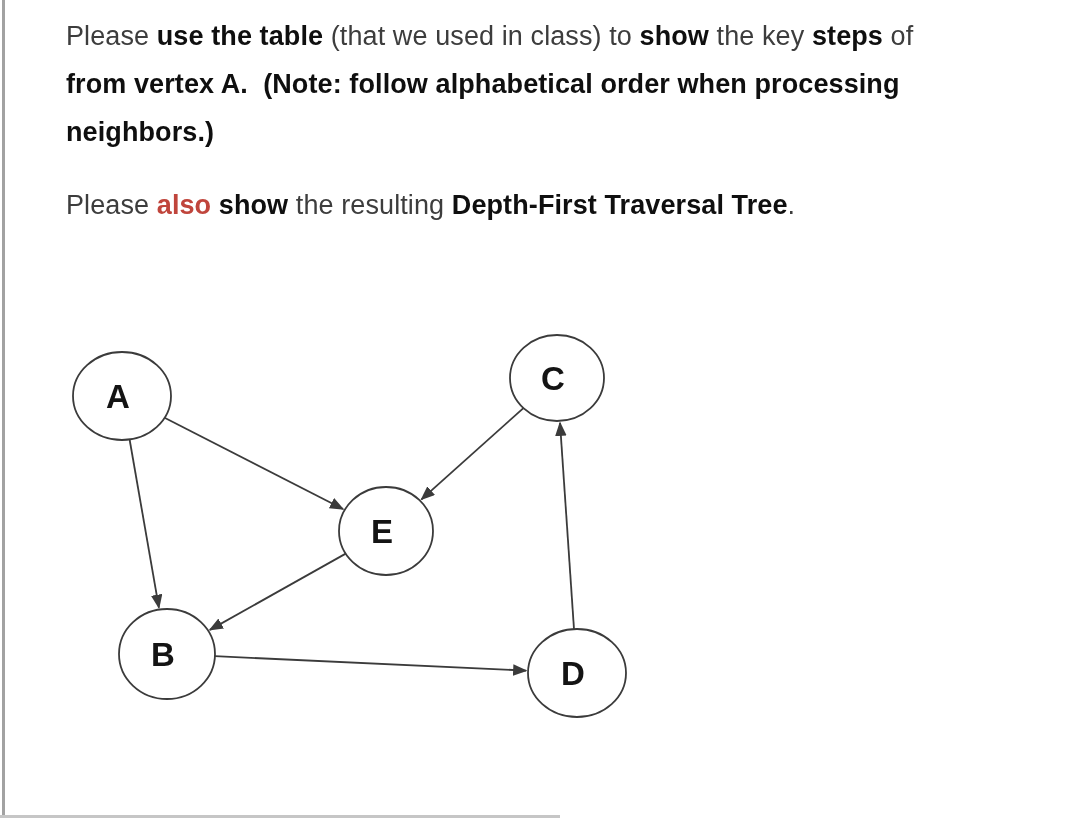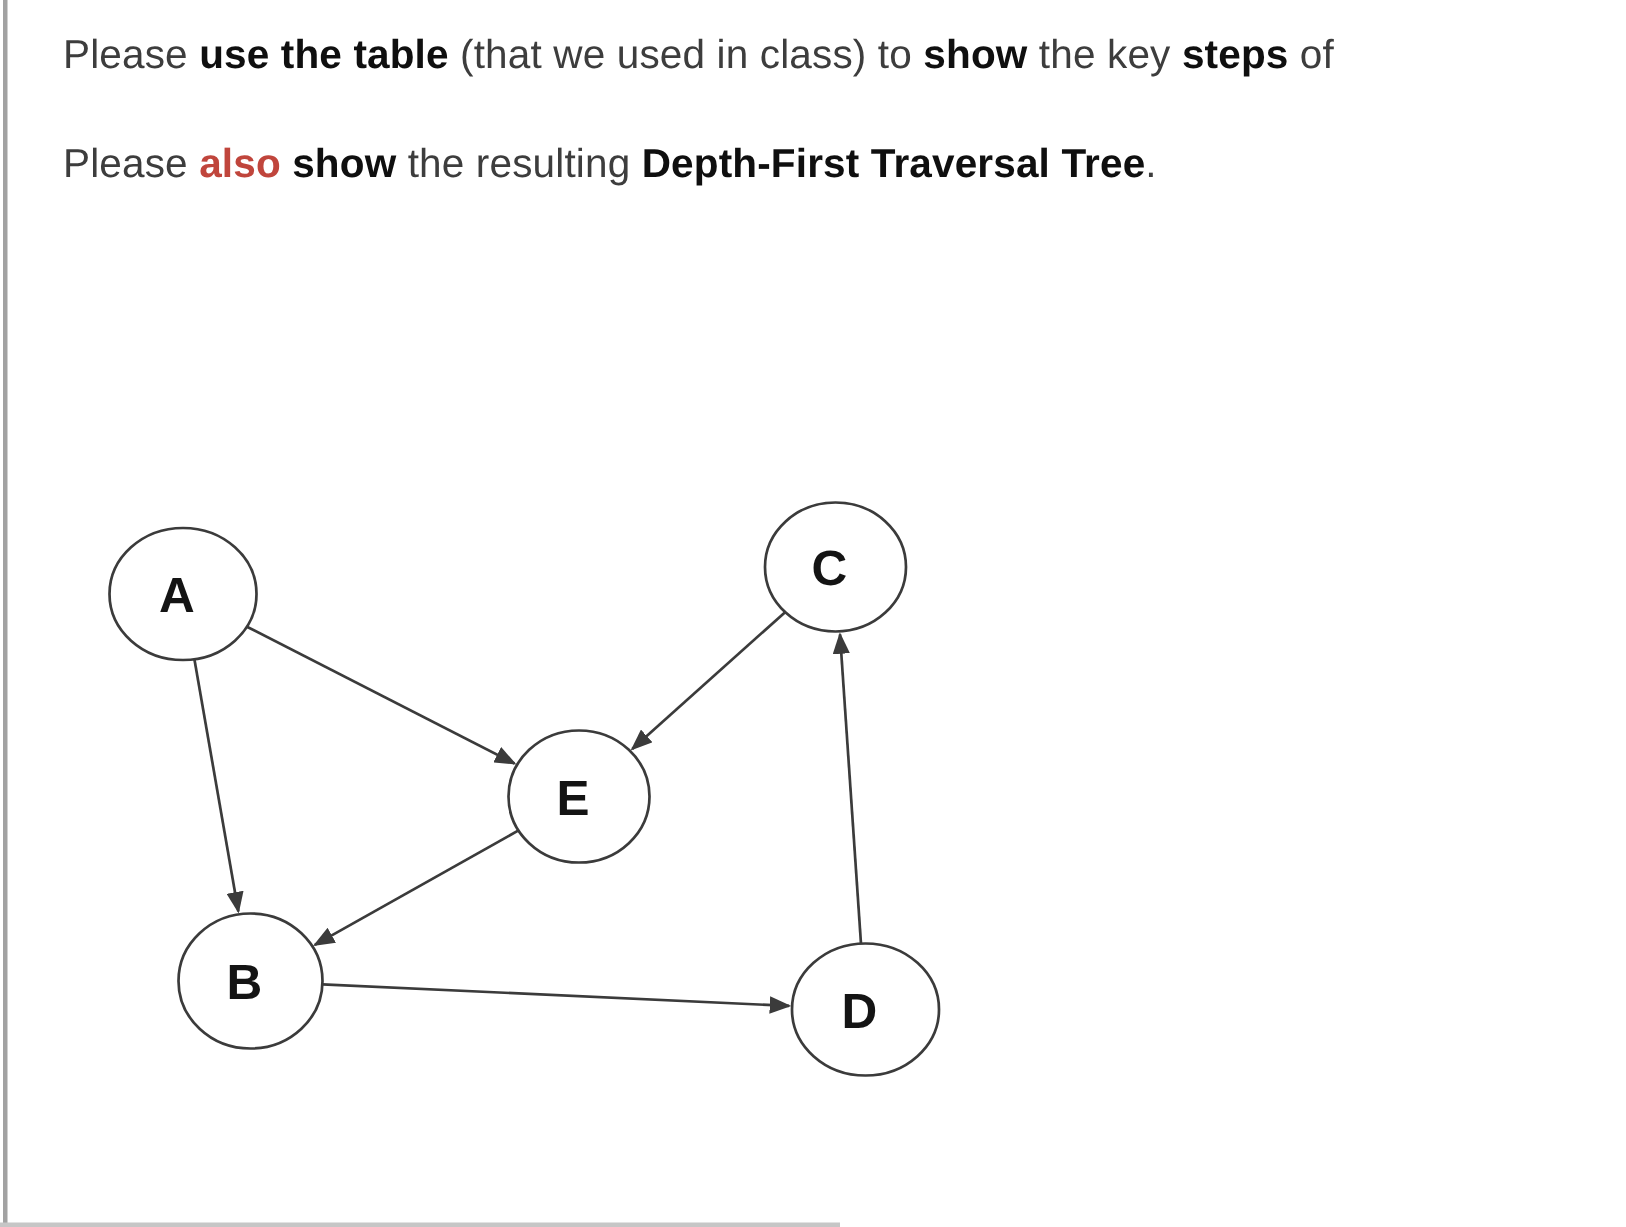--- a/index.html
+++ b/index.html
@@ -34,20 +34,21 @@
     top: 12px;
     width: 1012px;
   }
   .para {
     font-size: 27px;
     line-height: 48px;
     letter-spacing: 0.1px;
   }
   .para .line {
     white-space: nowrap;
+    margin-left: 24px;
   }
   .para2 {
     margin-top: 25px;
   }
   .run-regular {
     font-weight: 400;
   }
   .run-bold {
     font-weight: 700;
   }
@@ -64,20 +65,22 @@
 </style>
 </head>
 <body style="background: rgb(255, 255, 255);">
 
 <div class="left-border" style="background: rgb(162, 162, 162);"></div>
 <div class="bottom-border" style="background: rgb(198, 198, 198);"></div>
 
 <div class="content">
   <div class="para para1" id="para1">
       <div class="line"><span class="run-regular" style="color: rgb(61, 61, 61);">Please </span><span class="run-bold" style="color: rgb(15, 15, 15);">use the table </span><span class="run-regular" style="color: rgb(61, 61, 61);">(that we used in class) to </span><span class="run-bold" style="color: rgb(15, 15, 15);">show </span><span class="run-regular" style="color: rgb(61, 61, 61);">the key </span><span class="run-bold" style="color: rgb(15, 15, 15);">steps </span><span class="run-regular" style="color: rgb(61, 61, 61);">of</span></div>
+      <div class="line"><span class="run-bold" style="color: rgb(15, 15, 15);">from vertex A.&nbsp; (Note: follow alphabetical order when processing</span></div>
+      <div class="line"><span class="run-bold" style="color: rgb(15, 15, 15);">neighbors.)</span></div>
     </div>
   <div class="para para2" id="para2">
       <div class="line"><span class="run-regular" style="color: rgb(61, 61, 61);">Please </span><span class="run-bold" style="color: rgb(192, 69, 60);">also </span><span class="run-bold" style="color: rgb(15, 15, 15);">show </span><span class="run-regular" style="color: rgb(61, 61, 61);">the resulting </span><span class="run-bold" style="color: rgb(15, 15, 15);">Depth-First Traversal Tree</span><span class="run-regular" style="color: rgb(61, 61, 61);">.</span></div>
     </div>
 </div>
 
 <svg id="graph" class="graph-figure" xmlns="http://www.w3.org/2000/svg" width="700" height="500" viewBox="0 0 700 500">
     <defs>
       <marker id="arrowhead" markerWidth="8" markerHeight="6.4" refX="7.2" refY="3.2" orient="auto">
         <path d="M0,0 L8,3.2 L0,6.4 Z" fill="#3b3b3b"></path>

